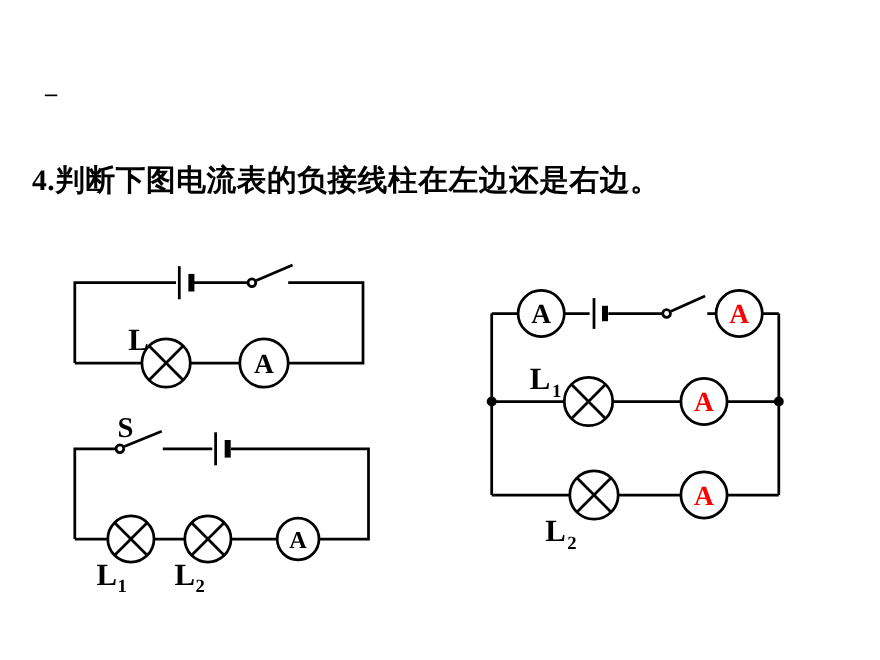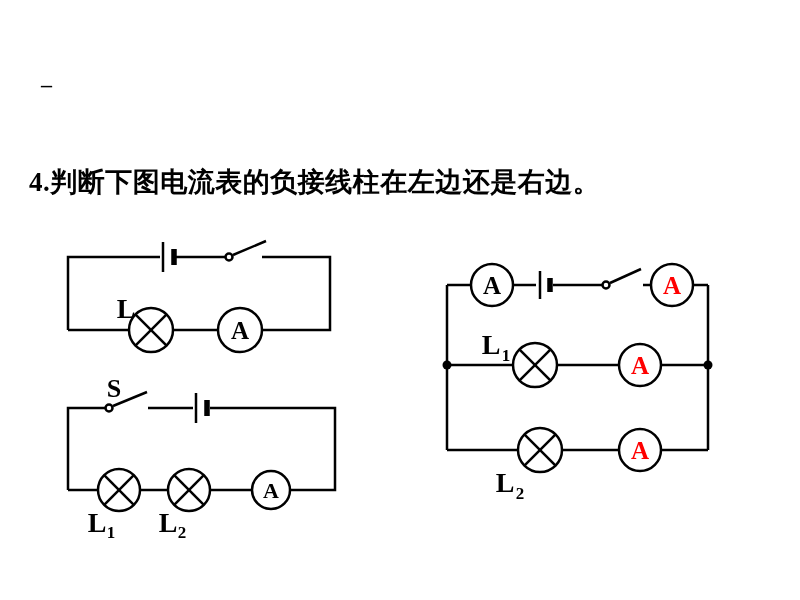--- a/index.html
+++ b/index.html
@@ -1,20 +1,20 @@
 <!DOCTYPE html>
 <html><head>
 <meta charset="utf-8">
 <style>
   *{box-sizing:border-box;}
   html,body{margin:0;padding:0;width:800px;height:600px;}
   body{background:#ffffff;position:relative;overflow:hidden;color:#000;
        font-family:"Liberation Serif","DejaVu Serif",serif;}
   .dash{position:absolute;left:41px;top:72px;font-size:22px;font-weight:bold;}
-  .title{position:absolute;left:29px;top:164px;font-size:27px;font-weight:bold;
+  .title{position:absolute;left:29px;top:146px;font-size:27px;font-weight:bold;
          white-space:nowrap;letter-spacing:0.5px;}
   .circuit-svg{position:absolute;left:0;top:0;}
   svg text{font-family:"Liberation Serif","DejaVu Serif",serif;font-weight:bold;stroke:none;}
 </style>
 </head>
 <body>
 
 <div style="position:absolute;inset:0;">
 
   <div class="dash">–</div>

